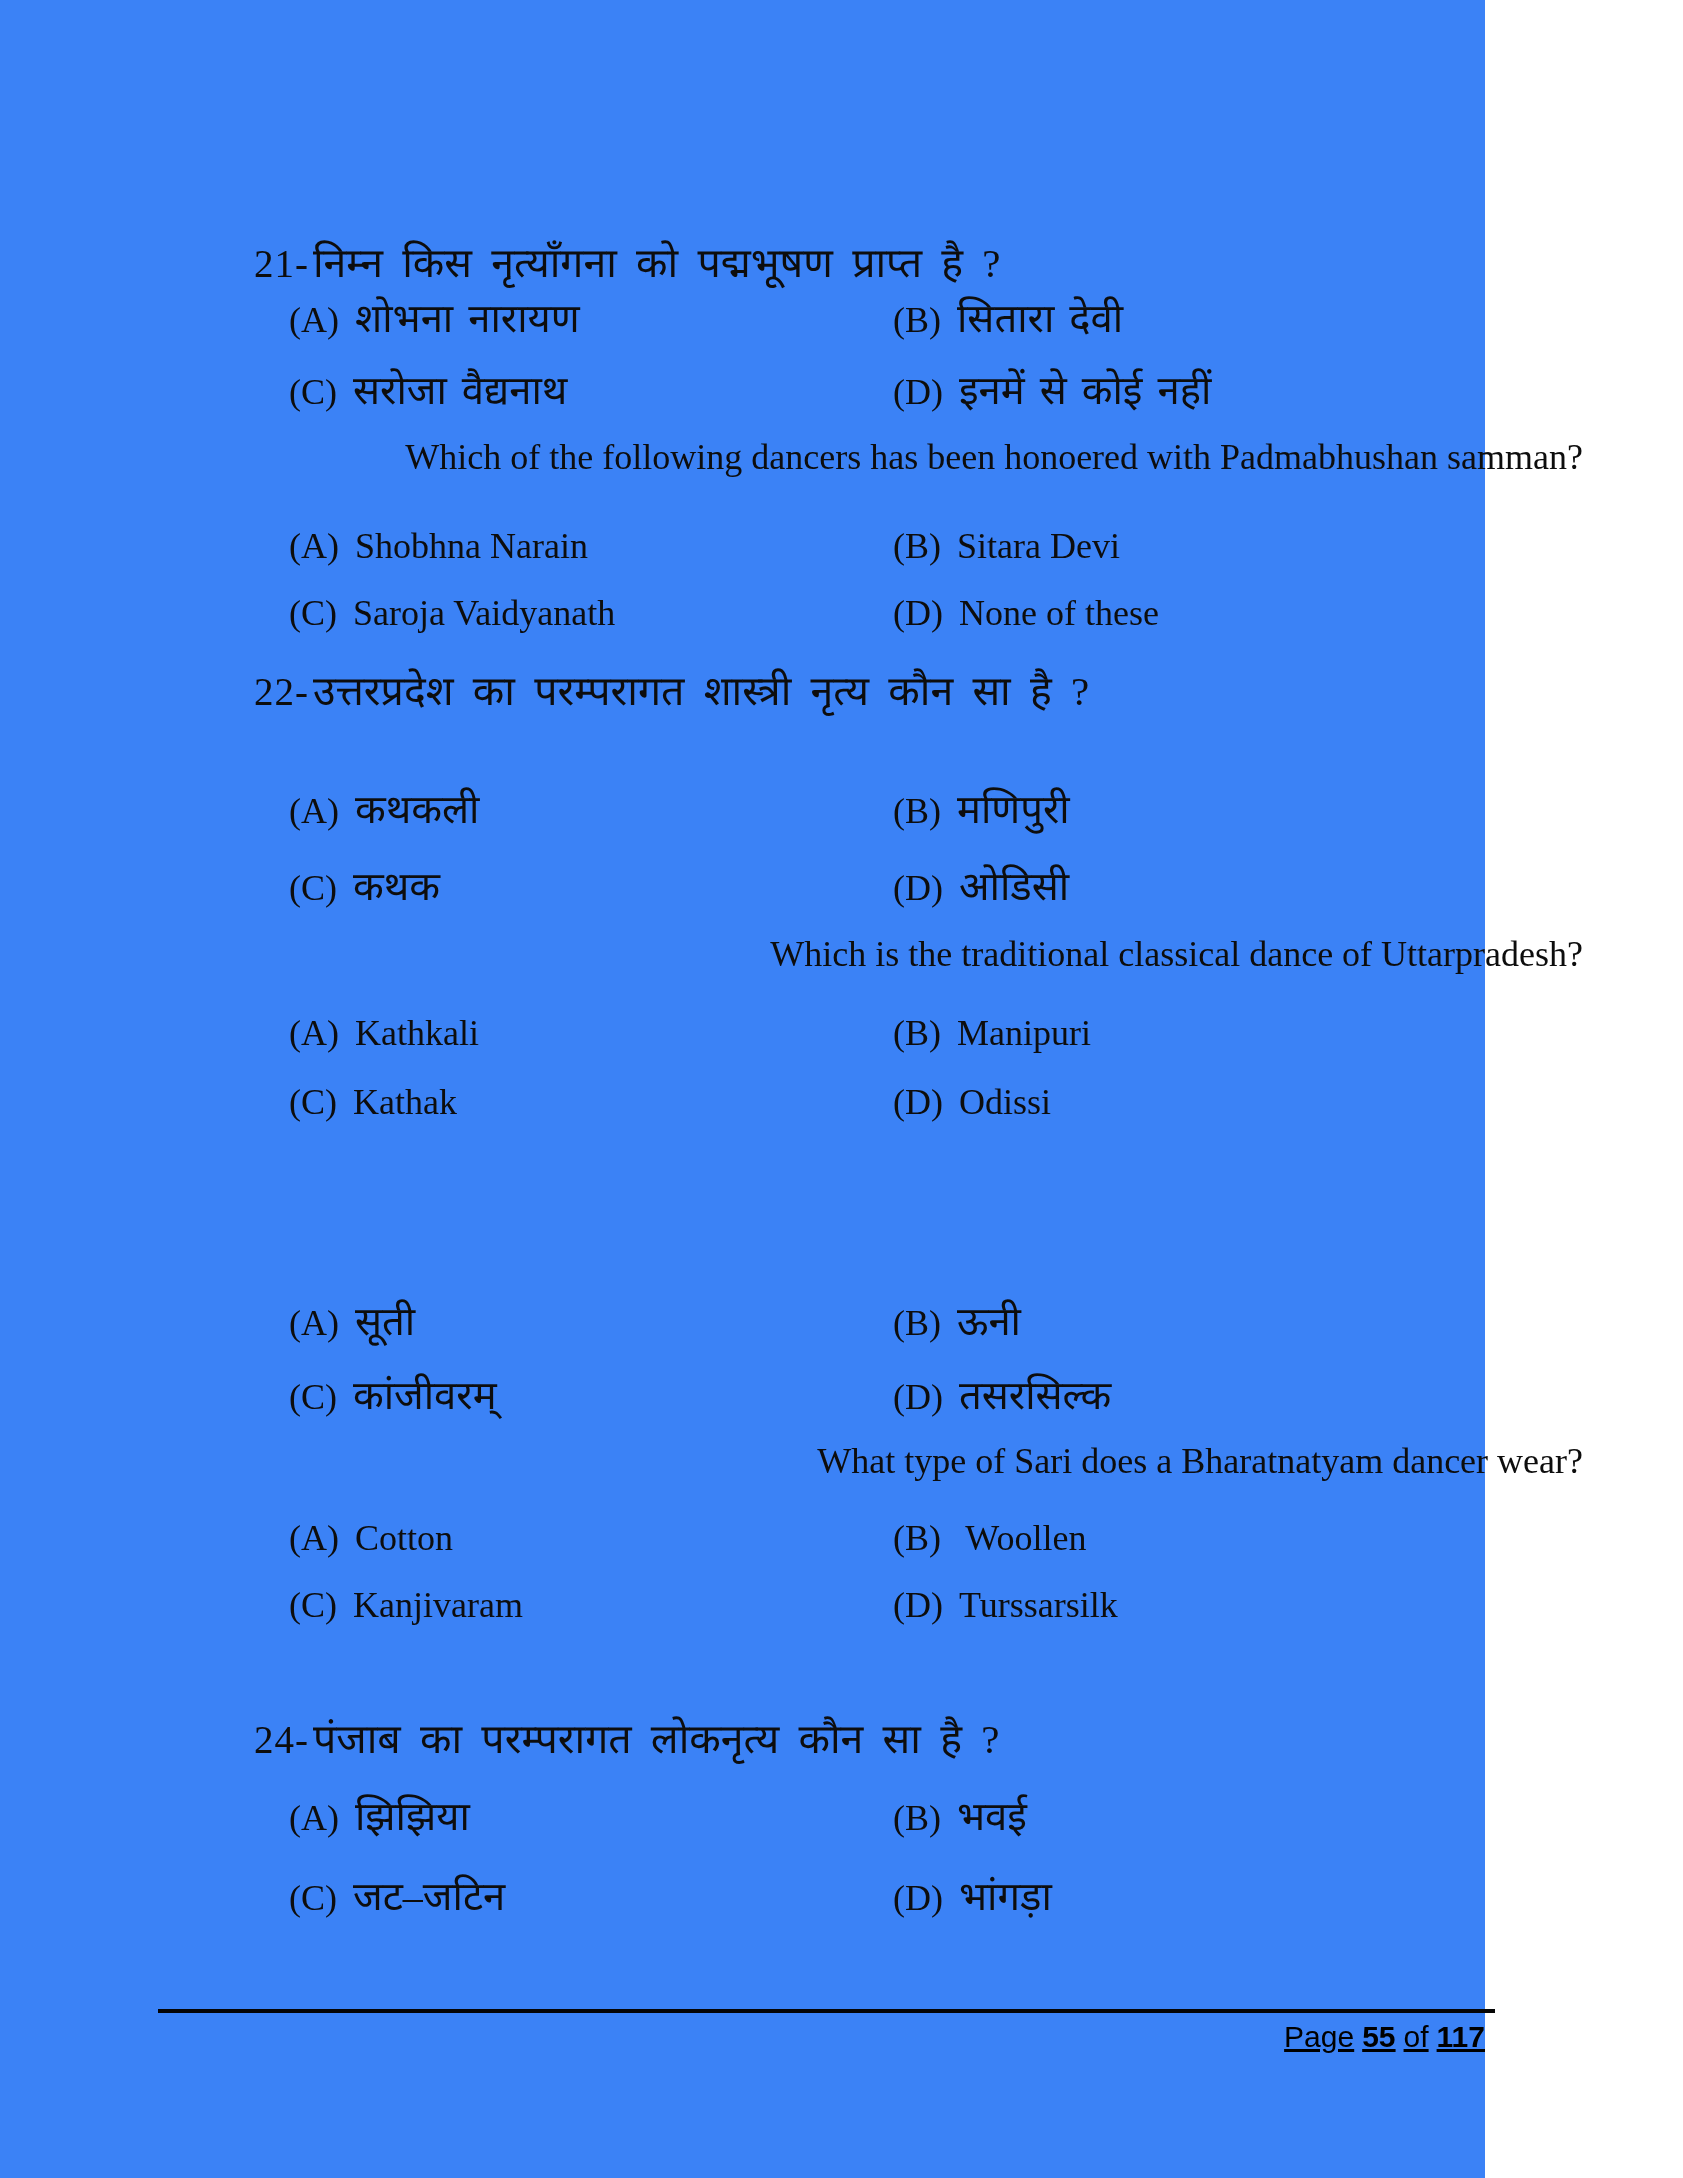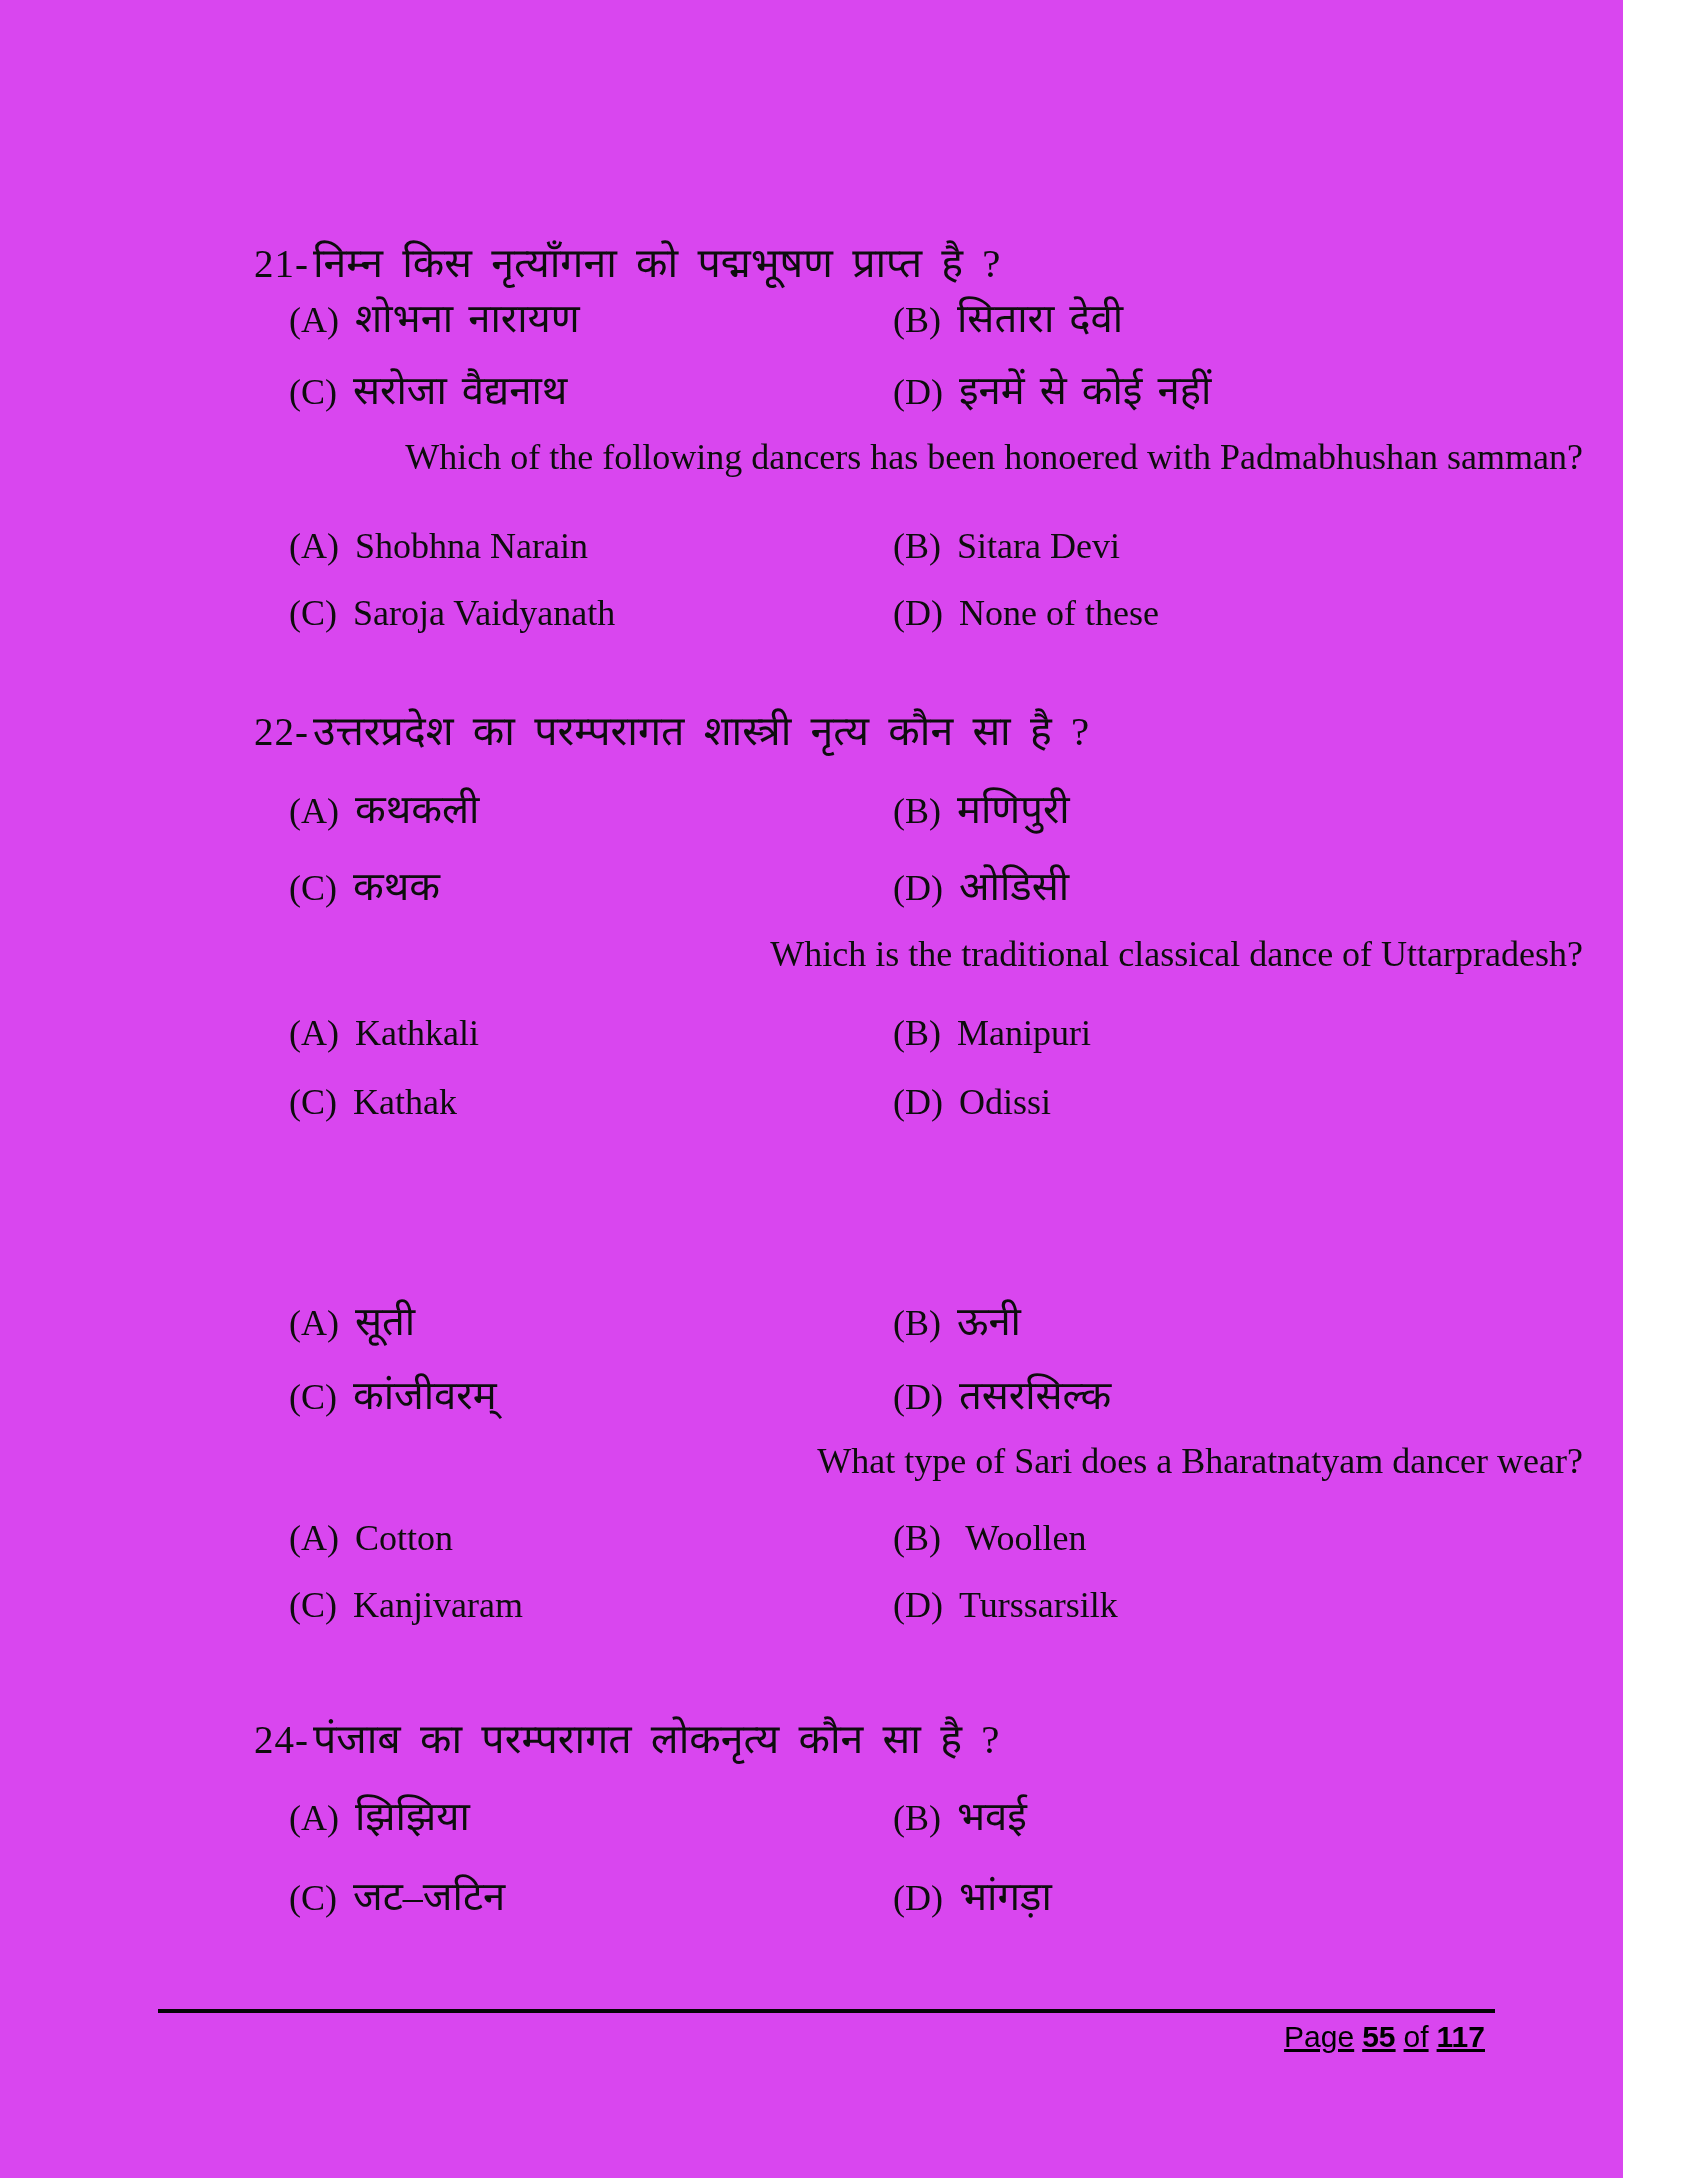--- a/index.html
+++ b/index.html
@@ -4,21 +4,21 @@
 <style>
   html,body{margin:0;padding:0;}
   body{
     width:1683px;height:2178px;
     background:#ffffff;
     position:relative;
     font-family:"Liberation Serif", serif;
     color:#0d0d0d;
     overflow:hidden;
   }
-  .page{position:absolute;left:0;top:0;width:1623px;height:2178px;background:#d946ef;}
+  .page{position:absolute;left:0;top:0;width:1485px;height:2178px;background:#3b82f6;}
   .row{position:absolute;left:0;width:1683px;white-space:nowrap;}
   .q-line{left:254px;width:1386px;}
   .q-num{font-size:39px;letter-spacing:1px;}
   .hi{font-size:41px;word-spacing:9px;}
   .hi-opt{font-size:40px;word-spacing:5px;}
   .en{font-size:36px;}
   .opt-label{font-size:36px;font-family:"Liberation Serif", serif;margin-right:16px;}
   .left-col{position:absolute;left:289px;top:0;}
   .right-col{position:absolute;left:893px;top:0;}
   .en-q{left:296px;width:1287px;text-align:right;}
@@ -52,21 +52,21 @@
   <div class="row en-q en" style="top:436px">Which of the following dancers has been honoered with Padmabhushan samman?</div>
   <div class="row" style="top:525px">
     <span class="left-col"><span class="opt-label">(A)</span><span class="en">Shobhna Narain</span></span>
     <span class="right-col"><span class="opt-label">(B)</span><span class="en">Sitara Devi</span></span>
   </div>
   <div class="row" style="top:592px">
     <span class="left-col"><span class="opt-label">(C)</span><span class="en">Saroja Vaidyanath</span></span>
     <span class="right-col"><span class="opt-label">(D)</span><span class="en">None of these</span></span>
   </div>
 
-  <div class="row q-line" style="top:701px">
+  <div class="row q-line" style="top:661px">
     <span class="q-num">22-</span>
     <span class="hi">उत्तरप्रदेश का परम्परागत शास्त्री नृत्य कौन सा है ?</span>
   </div>
   <div class="row" style="top:780px">
     <span class="left-col"><span class="opt-label">(A)</span><span class="hi-opt">कथकली</span></span>
     <span class="right-col"><span class="opt-label">(B)</span><span class="hi-opt">मणिपुरी</span></span>
   </div>
   <div class="row" style="top:857px">
     <span class="left-col"><span class="opt-label">(C)</span><span class="hi-opt">कथक</span></span>
     <span class="right-col"><span class="opt-label">(D)</span><span class="hi-opt">ओडिसी</span></span>

